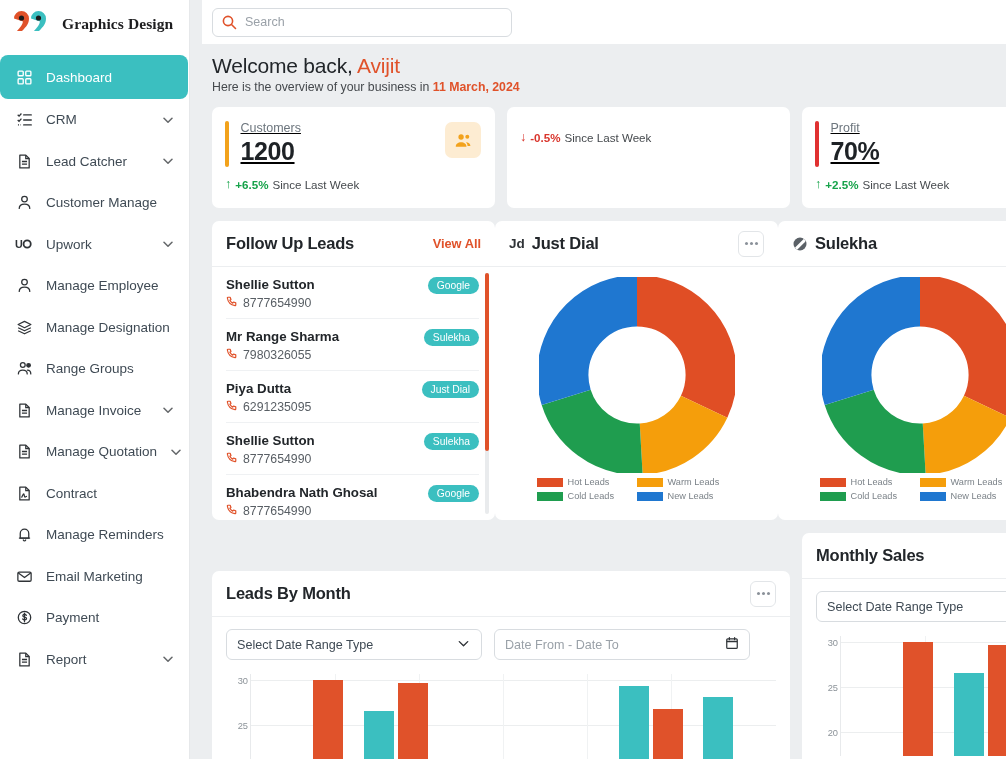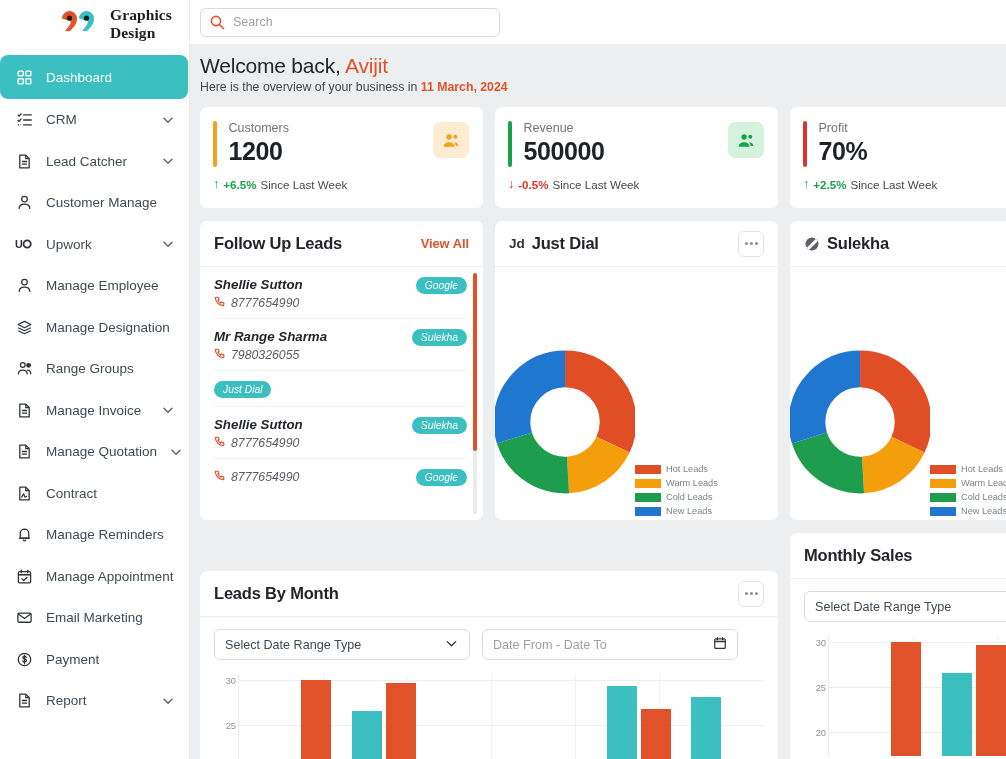--- a/index.html
+++ b/index.html
@@ -14,21 +14,21 @@
 
   
   .sidebar {
     width: 190px; height: 759px; flex: 0 0 190px;
     background: #ffffff;
     border-right: 1px solid #e6e8ea;
     overflow: hidden;
   }
   .brand {
     height: 48px; display: flex; align-items: center;
-    padding-left: 10px; gap: 8px; margin-left: 48px;
+    padding-left: 10px; gap: 8px;
   }
   .brand-logo { width: 44px; height: 30px; flex: 0 0 44px; }
   .brand-name {
     font-family: "Liberation Serif", serif;
     font-weight: bold; font-size: 15.5px; color: #1d1d1f;
     letter-spacing: .1px;
   }
   .nav { padding: 7px 0 0 0; }
   .nav-item {
     display: flex; align-items: center;
@@ -42,21 +42,21 @@
   .nav-item .lbl { flex: 1 1 auto; white-space: nowrap; }
   .nav-item .chev { width: 14px; height: 14px; flex: 0 0 14px; opacity: .75; }
   .nav-item.active {
     background: #3bbfc0; color: #ffffff;
     border-radius: 8px; margin: 0 2px 0 0; width: 188px;
     height: 44px;
   }
   .nav-item.active .ico svg { stroke: #fff; fill: none; }
 
   
-  .main { width: 816px; height: 759px; flex: 0 0 816px; overflow: hidden; background:#eceef0; position: relative; }
+  .main { width: 816px; height: 759px; flex: 0 0 816px; overflow: hidden; background:#eceef0; position: relative; padding-left: 12px; }
   .topbar {
     height: 44px; background: #ffffff;
     display: flex; align-items: center; padding: 0 10px;
   }
   .search-wrap {
     position: relative; width: 300px; height: 29px;
   }
   .search-input {
     width: 300px; height: 29px;
     border: 1px solid #d8dce0; border-radius: 6px;
@@ -78,70 +78,70 @@
 
   
   .stats-row { display: flex; gap: 12px; margin-top: 13px; }
   .stat-card {
     background:#fff; border-radius: 7px; height: 101px;
     flex: 0 0 283px; width: 283px; padding: 13px 14px 0 13px;
     position: relative; overflow: hidden;
   }
   .stat-top { display: flex; align-items: flex-start; }
   .stat-bar { width: 3.5px; height: 46px; border-radius: 2px; flex:0 0 3.5px; margin-right: 12px; margin-top: 1px; }
-  .stat-texts { flex: 1 1 auto; }
+  .stat-texts { flex: 1 1 auto; text-decoration: underline; }
   .stat-label { font-size: 12.5px; color: #6c757d; line-height: 16px; }
   .stat-value { font-size: 25px; font-weight: bold; color: #1e2226; line-height: 31px; letter-spacing:-.4px; }
   .stat-iconbox {
     width: 36px; height: 36px; border-radius: 7px;
     display:flex; align-items:center; justify-content:center; flex:0 0 36px;
     margin-top: 2px;
   }
   .stat-foot { font-size: 11.6px; color: #45494d; margin-top: 11px; display:flex; align-items:center; gap:4px; }
   .stat-foot .delta { font-weight: bold; }
   .arrow { font-size: 12.5px; line-height: 1; }
 
   
-  .panels-row { display:flex; gap:12px; margin-top: 13px; }
+  .panels-row { display:flex; margin-top: 13px; }
   .panel {
     background:#fff; border-radius: 7px; overflow:hidden;
     flex: 0 0 283px; width: 283px;
   }
   .panel-head {
     height: 46px; display:flex; align-items:center;
     padding: 0 14px; border-bottom: 1px solid #eceef0;
     gap: 7px;
   }
   .panel-title { font-size: 16.5px; font-weight: bold; color: #22262a; flex:1 1 auto; letter-spacing:-.2px; }
   .panel-title.with-icon { flex: 0 0 auto; }
   .view-all { font-size: 12.8px; color: #e0522a; font-weight: bold; cursor:pointer; }
   .dots-btn {
     width: 26px; height: 26px; border:1px solid #e2e5e8; border-radius:6px;
     display:flex; align-items:center; justify-content:center; gap:2px; cursor:pointer; margin-left:auto;
   }
   .dots-btn i { width:3px; height:3px; background:#8a9199; border-radius:50%; display:block; }
   .jd-mark { font-size: 13.5px; font-weight: bold; color:#2f3337; font-family:"Liberation Sans",sans-serif; }
 
   
-  .leads-body { position: relative; height: 253px; padding: 0 0 0 0; overflow:hidden;font-style:italic; }
+  .leads-body { position: relative; height: 253px; padding: 0 0 0 0; overflow:hidden; }
   .leads-scroll { height: 253px; overflow: hidden; padding: 0 16px 0 14px; }
   .lead-row { padding: 9px 0 8px 0; border-bottom: 1px solid #eff1f3; display:flex; align-items:flex-start; }
   .lead-row:last-child { border-bottom: none; }
   .lead-info { flex:1 1 auto; }
   .lead-name { font-size: 13.3px; font-weight: bold; color:#22262a; line-height: 18px; }
   .lead-phone { font-size: 12.3px; color:#585e64; margin-top: 1px; display:flex; align-items:center; gap:5px; }
   .badge {
     background:#3bbfc0; color:#fff; font-size: 10.3px;
     border-radius: 11px; padding: 3px 9px; white-space: nowrap; margin-top:1px;
   }
   .lead-scrollbar { position:absolute; right:6px; top:6px; width:4px; height:241px; background:#e9ebed; border-radius:3px; }
   .lead-thumb { position:absolute; right:6px; top:6px; width:4px; height:178px; background:#e0522a; border-radius:3px; }
 
   
-  .donut-body { height: 253px; padding: 10px 0 0 0; display:flex; flex-direction:row; align-items:flex-end; }
+  .donut-body { height: 253px; padding: 10px 0 0 0; display:flex; flex-direction:column; align-items:center; }
   .donut { width: 196px; height: 196px; }
   .donut-legend { margin-top: 4px; width: 200px; display:flex; flex-wrap:wrap; }
   .legend-item { width: 100px; display:flex; align-items:center; gap:5px; margin-bottom: 4px; }
   .legend-swatch { width: 26px; height: 9px; flex:0 0 26px; }
   .legend-label { font-size: 9.2px; color:#7b8288; }
 
   
   .bottom-row { display:flex; gap:12px; margin-top: 13px; }
   .panel-wide { flex: 0 0 578px; width: 578px; margin-top: 38px; }
   .bar-body { padding: 12px 14px 0 14px; }
@@ -335,31 +335,20 @@
         <span class="ico">
           <svg viewBox="0 0 20 20" width="17" height="17" fill="none" stroke="#2f3337" stroke-width="1.5">
             <path d="M5 14.2V8.8a5 5 0 0 1 10 0v5.4z" stroke-linejoin="round"></path>
               <path d="M4 14.2h12" stroke-linecap="round"></path>
             <path d="M8.6 16.5c.3.7.8 1.1 1.4 1.1s1.1-.4 1.4-1.1" stroke-linecap="round"></path>
           </svg>
         </span>
         <span class="lbl">Manage Reminders</span>
       </div>
 
-      <div class="nav-item">
-        <span class="ico">
-          <svg viewBox="0 0 20 20" width="17" height="17" fill="none" stroke="#2f3337" stroke-width="1.5">
-            <rect x="2.8" y="4.2" width="14.4" height="13.2" rx="1.6"></rect>
-              <path d="M2.8 8h14.4" stroke-width="1.8"></path>
-            <path d="M6.2 2.6v3M13.8 2.6v3" stroke-linecap="round"></path>
-            <path d="M7 12.8l2 2 4-3.6" stroke-linecap="round" stroke-linejoin="round"></path>
-          </svg>
-        </span>
-        <span class="lbl">Manage Appointment</span>
-      </div>
 
       <div class="nav-item">
         <span class="ico">
           <svg viewBox="0 0 20 20" width="17" height="17" fill="none" stroke="#2f3337" stroke-width="1.5">
             <rect x="2.2" y="4.8" width="15.6" height="10.8" rx="1.6"></rect>
               <path d="M2.8 6l7.2 5.2L17.2 6" stroke-linecap="round" stroke-linejoin="round"></path>
           </svg>
         </span>
         <span class="lbl">Email Marketing</span>
       </div>
@@ -439,35 +428,20 @@
             </span>
           </div>
           <div class="stat-foot">
             <span class="arrow" style="color:#16a34a">↑</span>
             <span class="delta" style="color:#16a34a">+6.5%</span>
             <span>Since Last Week</span>
           </div>
         </div>
 
         <div class="stat-card">
-          <div class="stat-top">
-            <span class="stat-bar" style="background:#16a34a"></span>
-            <div class="stat-texts">
-              <div class="stat-label">Revenue</div>
-              <div class="stat-value">500000</div>
-            </div>
-            <span class="stat-iconbox" style="background:#d4f2de">
-              <svg viewBox="0 0 22 22" width="19" height="19" fill="#16a34a">
-                <circle cx="8.2" cy="7" r="3.1"></circle>
-                  <path d="M2 18.2c0-3.4 2.7-5.2 6.2-5.2s6.2 1.8 6.2 5.2z"></path>
-                <circle cx="15.4" cy="6.6" r="2.3"></circle>
-                  <path d="M13.6 12.9c3.2 0 5.4 1.6 5.4 4.6h-3.3c0-1.9-.6-3.4-2.1-4.6z"></path>
-              </svg>
-            </span>
-          </div>
           <div class="stat-foot">
             <span class="arrow" style="color:#d9352c">↓</span>
             <span class="delta" style="color:#d9352c">-0.5%</span>
             <span>Since Last Week</span>
           </div>
         </div>
 
         <div class="stat-card">
           <div class="stat-top">
             <span class="stat-bar" style="background:#e03131"></span>
@@ -520,40 +494,52 @@
                           <path d="M2.4 2.6h2.4l1 2.6-1.3 1a8 8 0 0 0 3.3 3.3l1-1.3 2.6 1v2.4c0 .5-.4.9-.9.8A10.5 10.5 0 0 1 1.6 3.5c-.1-.5.3-.9.8-.9z" stroke-linejoin="round"></path>
                         </svg>
                     </span>
                     <span>7980326055</span>
                   </div>
                 </div>
                 <span class="badge">Sulekha</span>
               </div>
 
               <div class="lead-row">
+                <div class="lead-info">
+                  <div class="lead-name">Piya Dutta</div>
+                  <div class="lead-phone">
+                    <span>
+                      <svg viewBox="0 0 14 14" width="12" height="12" fill="none" stroke="#e0522a" stroke-width="1.4">
+                          <path d="M2.4 2.6h2.4l1 2.6-1.3 1a8 8 0 0 0 3.3 3.3l1-1.3 2.6 1v2.4c0 .5-.4.9-.9.8A10.5 10.5 0 0 1 1.6 3.5c-.1-.5.3-.9.8-.9z" stroke-linejoin="round"></path>
+                        </svg>
+                    </span>
+                    <span>6291235095</span>
+                  </div>
+                </div>
                 <span class="badge">Just Dial</span>
               </div>
 
               <div class="lead-row">
                 <div class="lead-info">
                   <div class="lead-name">Shellie Sutton</div>
                   <div class="lead-phone">
                     <span>
                       <svg viewBox="0 0 14 14" width="12" height="12" fill="none" stroke="#e0522a" stroke-width="1.4">
                           <path d="M2.4 2.6h2.4l1 2.6-1.3 1a8 8 0 0 0 3.3 3.3l1-1.3 2.6 1v2.4c0 .5-.4.9-.9.8A10.5 10.5 0 0 1 1.6 3.5c-.1-.5.3-.9.8-.9z" stroke-linejoin="round"></path>
                         </svg>
                     </span>
                     <span>8777654990</span>
                   </div>
                 </div>
                 <span class="badge">Sulekha</span>
               </div>
 
               <div class="lead-row">
                 <div class="lead-info">
+                  <div class="lead-name">Bhabendra Nath Ghosal</div>
                   <div class="lead-phone">
                     <span>
                       <svg viewBox="0 0 14 14" width="12" height="12" fill="none" stroke="#e0522a" stroke-width="1.4">
                           <path d="M2.4 2.6h2.4l1 2.6-1.3 1a8 8 0 0 0 3.3 3.3l1-1.3 2.6 1v2.4c0 .5-.4.9-.9.8A10.5 10.5 0 0 1 1.6 3.5c-.1-.5.3-.9.8-.9z" stroke-linejoin="round"></path>
                         </svg>
                     </span>
                     <span>8777654990</span>
                   </div>
                 </div>
                 <span class="badge">Google</span>

